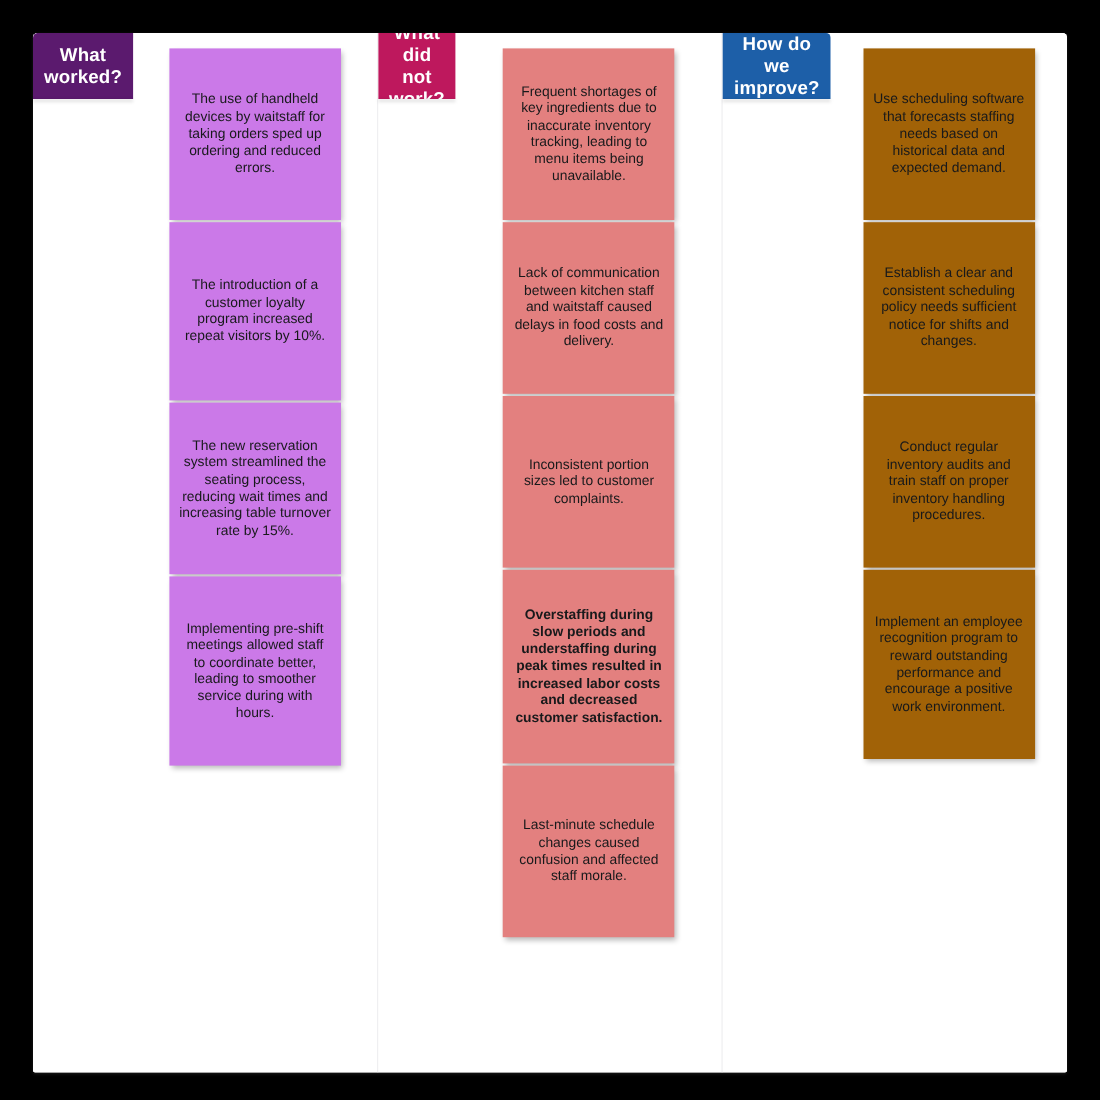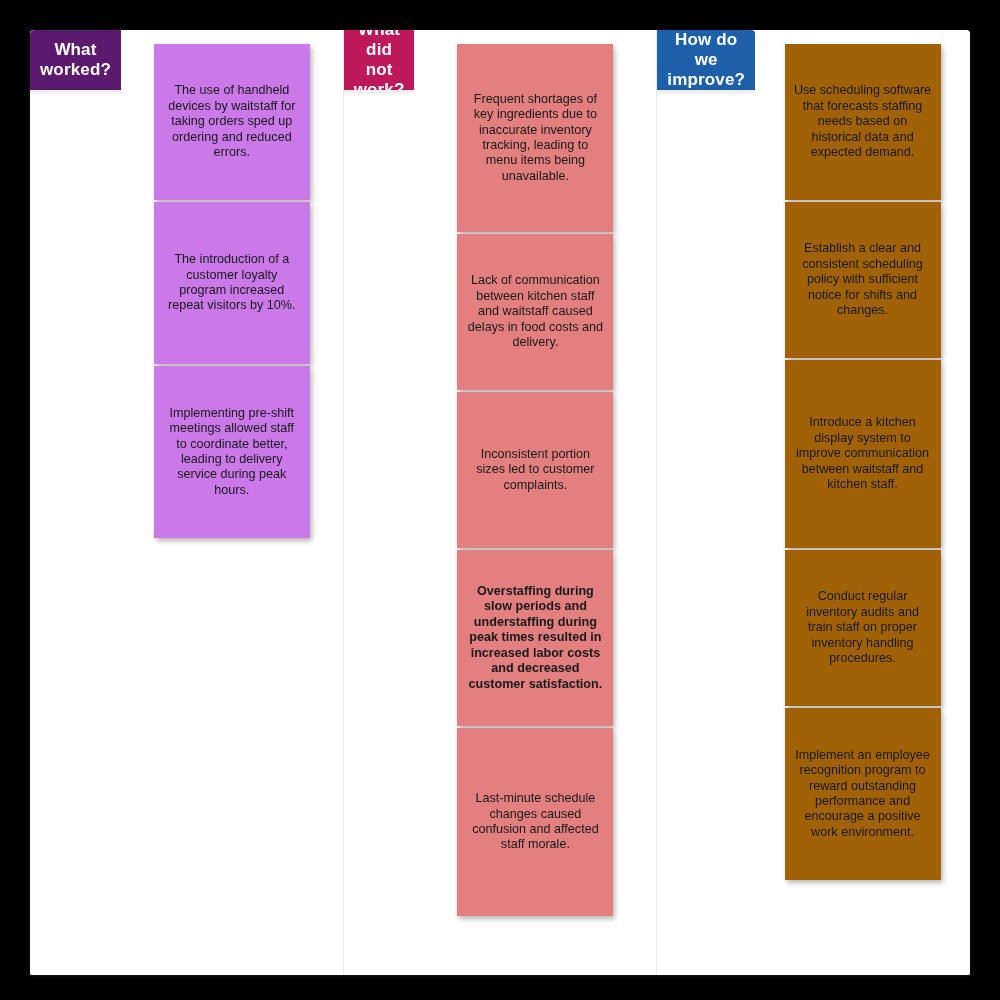--- a/index.html
+++ b/index.html
@@ -86,53 +86,53 @@
     padding: 10px 9px;
     box-shadow: 2px 3px 5px rgba(0,0,0,0.28);
     word-wrap: break-word;
   }
   .col-worked  .sticky-note { background: #cb79e8; }
   .col-notwork .sticky-note { background: #e3807f; }
   .col-improve .sticky-note { background: #a16207; }
 
   .h150 { height: 162px; }
   .h156 { height: 156px; }
-  .h160 { height: 188px; }
+  .h160 { height: 156px; }
   .h172 { height: 172px; }
   .h176 { height: 176px; font-weight: bold; }
 </style>
 </head>
 <body>
 
 <div id="board-canvas">
 
   <div class="column col-worked">
     <div class="column-header">What worked?</div>
     <div class="notes-area">
       <div class="sticky-note h156">The use of handheld devices by waitstaff for taking orders sped up ordering and reduced errors.</div>
       <div class="sticky-note h150">The introduction of a customer loyalty program increased repeat visitors by 10%.</div>
-      <div class="sticky-note h172">Implementing pre-shift meetings allowed staff to coordinate better, leading to delivery service during peak hours.</div>
+      <div class="sticky-note h160">The new reservation system streamlined the seating process, reducing wait times and increasing table turnover rate by 15%.</div>
+      <div class="sticky-note h172">Implementing pre-shift meetings allowed staff to coordinate better, leading to smoother service during with hours.</div>
     </div>
   </div>
 
   <div class="column col-notwork">
     <div class="column-header">What did not work?</div>
     <div class="notes-area">
       <div class="sticky-note h160">Frequent shortages of key ingredients due to inaccurate inventory tracking, leading to menu items being unavailable.</div>
       <div class="sticky-note h156">Lack of communication between kitchen staff and waitstaff caused delays in food costs and delivery.</div>
       <div class="sticky-note h156">Inconsistent portion sizes led to customer complaints.</div>
       <div class="sticky-note h176">Overstaffing during slow periods and understaffing during peak times resulted in increased labor costs and decreased customer satisfaction.</div>
       <div class="sticky-note h160">Last-minute schedule changes caused confusion and affected staff morale.</div>
     </div>
   </div>
 
   <div class="column col-improve">
     <div class="column-header">How do we improve?</div>
     <div class="notes-area">
       <div class="sticky-note h156">Use scheduling software that forecasts staffing needs based on historical data and expected demand.</div>
-      <div class="sticky-note h156">Establish a clear and consistent scheduling policy with sufficient notice for shifts and changes.</div>
-      <div class="sticky-note h160">Introduce a kitchen display system to improve communication between waitstaff and kitchen staff.</div>
+      <div class="sticky-note h156">Establish a clear and consistent scheduling policy needs sufficient notice for shifts and changes.</div>
       <div class="sticky-note h156">Conduct regular inventory audits and train staff on proper inventory handling procedures.</div>
       <div class="sticky-note h172">Implement an employee recognition program to reward outstanding performance and encourage a positive work environment.</div>
     </div>
   </div>
 
 </div>
 
 </body></html>

